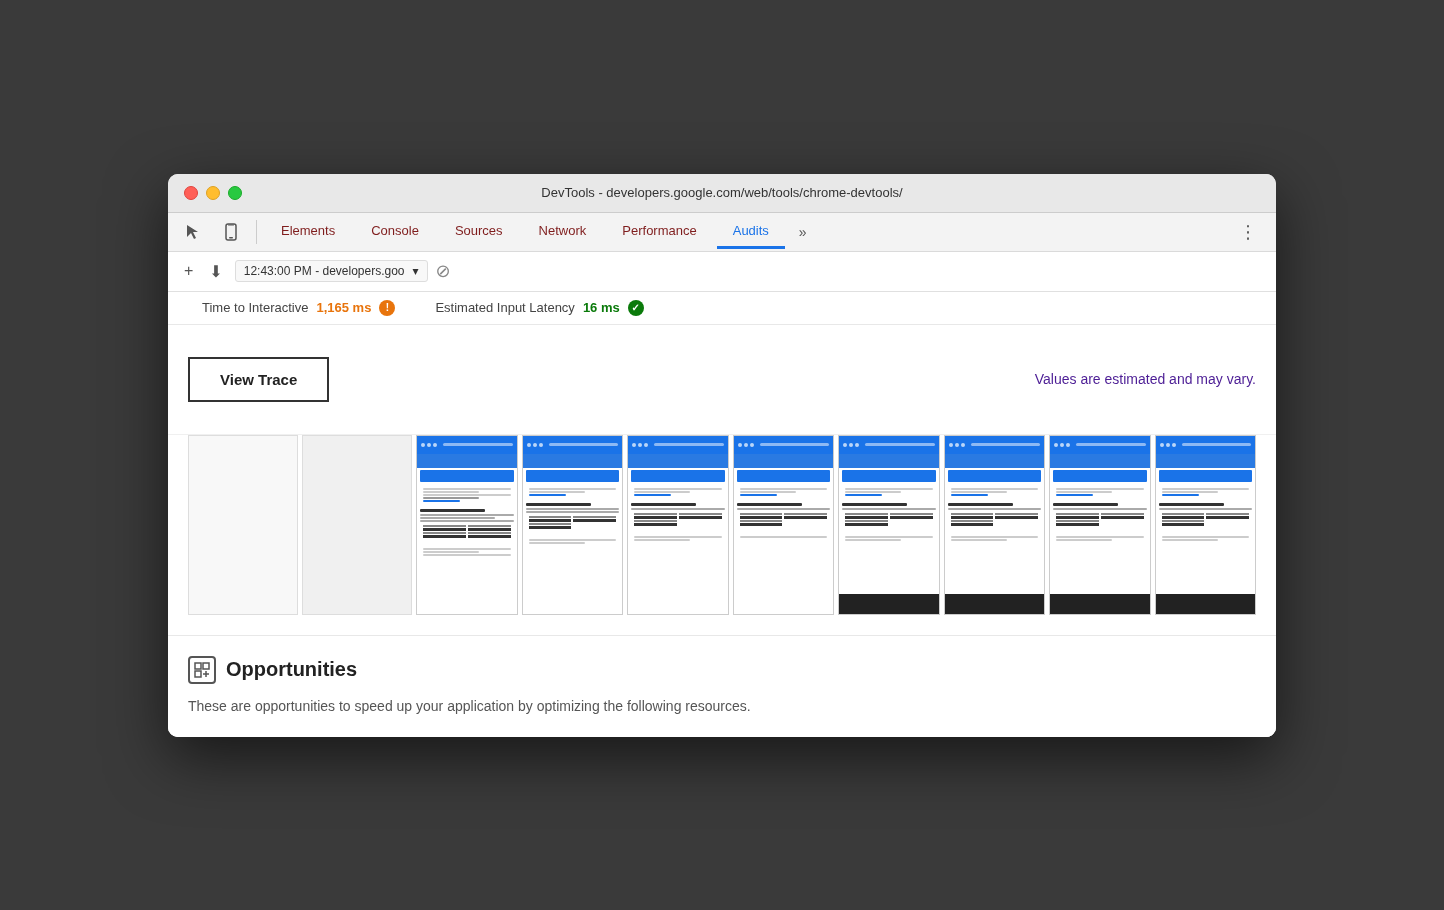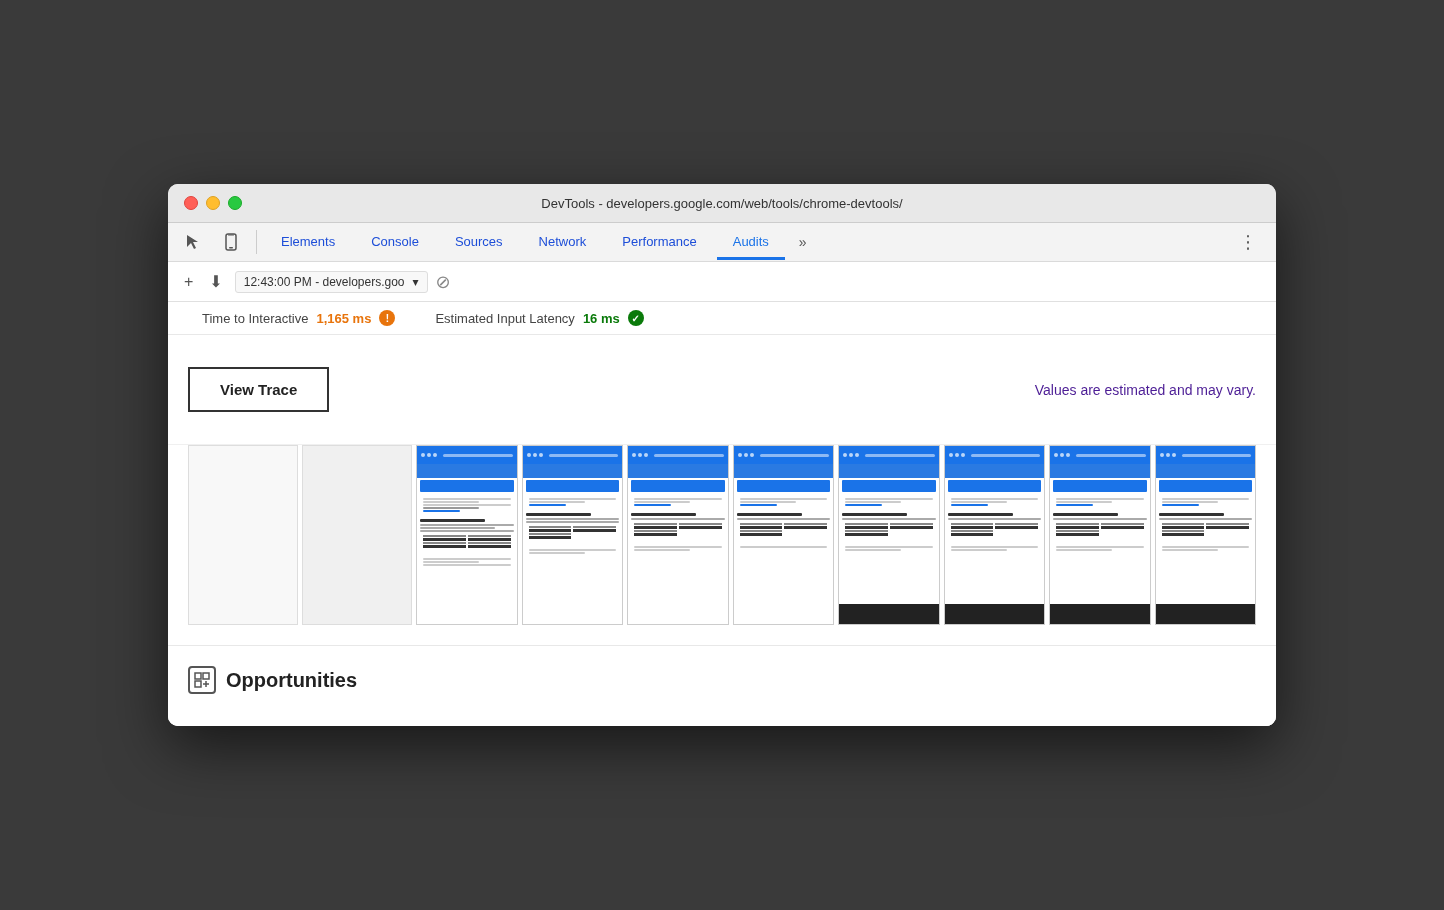--- a/index.html
+++ b/index.html
@@ -87,21 +87,21 @@
     .toolbar-divider {
       width: 1px;
       height: 24px;
       background: #ccc;
       margin: 0 4px;
     }
 
     .tab {
       padding: 8px 16px;
       font-size: 13px;
-      color: #1d4ed8;
+      color: #7f1d1d;
       cursor: pointer;
       border: none;
       background: none;
       border-bottom: 3px solid transparent;
       margin-bottom: -1px;
       white-space: nowrap;
     }
 
     .tab.active {
       color: #1a73e8;
@@ -805,17 +805,18 @@
           <div class="opportunities-icon">
             <svg width="16" height="16" viewBox="0 0 16 16" fill="none">
               <rect x="1" y="1" width="6" height="6" stroke="#555" stroke-width="1.5" fill="none"></rect>
               <rect x="9" y="1" width="6" height="6" stroke="#555" stroke-width="1.5" fill="none"></rect>
               <rect x="1" y="9" width="6" height="6" stroke="#555" stroke-width="1.5" fill="none"></rect>
               <path d="M12 9 L12 15 M9 12 L15 12" stroke="#555" stroke-width="1.5"></path>
             </svg>
           </div>
           <h2 class="opportunities-title">Opportunities</h2>
         </div>
+        <p class="opportunities-desc">These are opportunities to speed up your application by optimizing the following resources.</p>
       </div>
 
     </div>
   </div>
 </div>
 
 </body></html>

